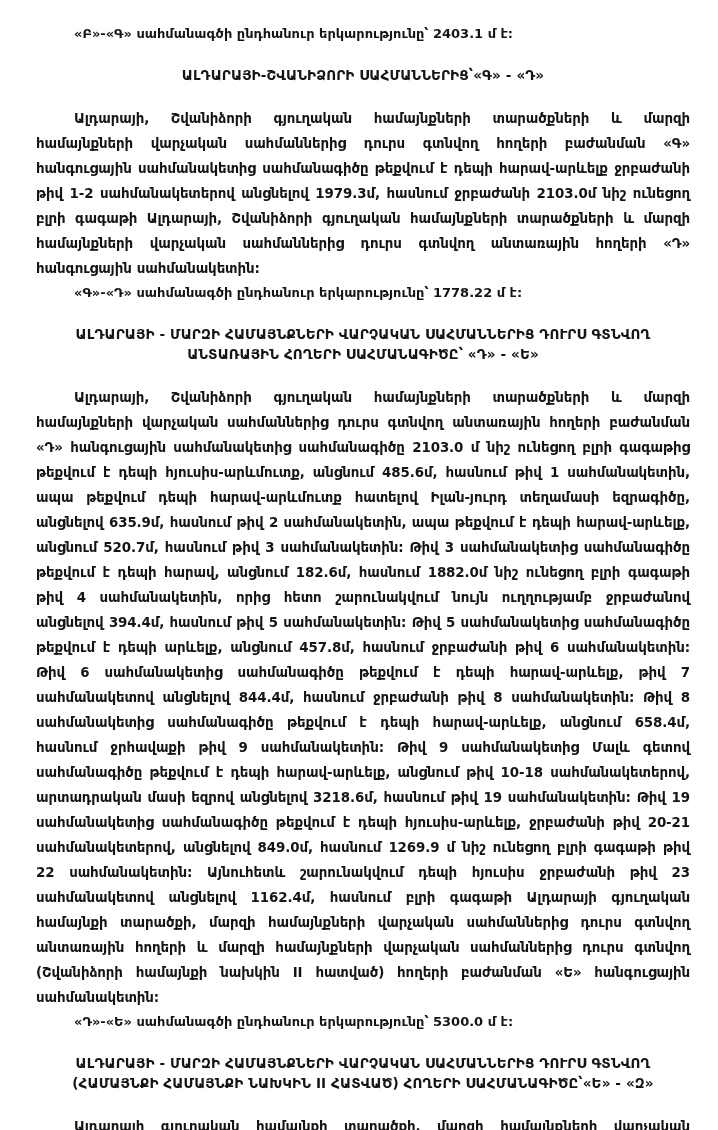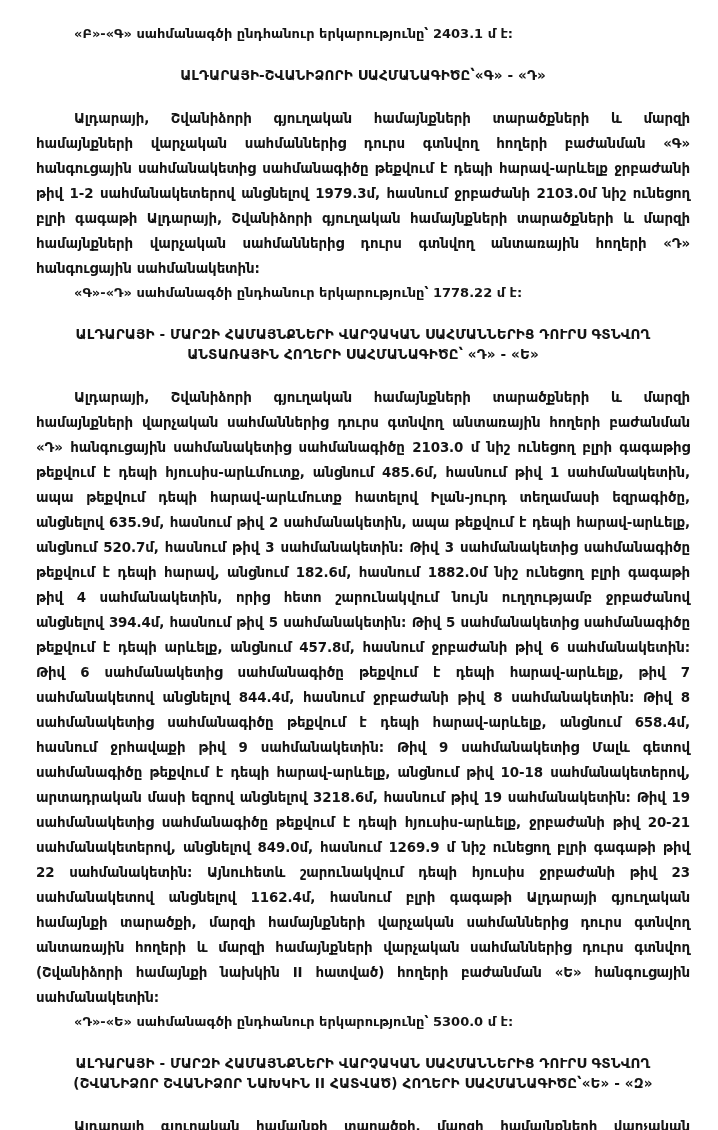--- a/index.html
+++ b/index.html
@@ -46,32 +46,32 @@
   }
 </style>
 </head>
 <body>
 
 <main class="page">
 
   <p class="len">«Բ»-«Գ» սահմանագծի ընդհանուր երկարությունը՝ 2403.1  մ է:</p>
 
   <h2 class="heading">
-    <span class="hline">ԱԼԴԱՐԱՅԻ-ՇՎԱՆԻՁՈՐԻ  ՍԱՀՄԱՆԱԳԻԾԸ՝«Գ» - «Դ»</span>
+    <span class="hline">ԱԼԴԱՐԱՅԻ-ՇՎԱՆԻՁՈՐԻ  ՍԱՀՄԱՆՆԵՐԻՑ՝«Գ» - «Դ»</span>
   </h2>
   <p class="body">Ալդարայի, Շվանիձորի գյուղական համայնքների տարածքների և մարզի համայնքների վարչական սահմաններից դուրս գտնվող հողերի բաժանման «Գ» հանգուցային սահմանակետից սահմանագիծը թեքվում է դեպի հարավ-արևելք ջրբաժանի թիվ 1-2 սահմանակետերով անցնելով 1979.3մ, հասնում ջրբաժանի 2103.0մ նիշ ունեցող բլրի գագաթի Ալդարայի, Շվանիձորի գյուղական համայնքների տարածքների և մարզի համայնքների վարչական սահմաններից դուրս գտնվող անտառային հողերի «Դ» հանգուցային սահմանակետին:</p>
   <p class="len">«Գ»-«Դ» սահմանագծի ընդհանուր երկարությունը՝ 1778.22  մ է:</p>
 
   <h2 class="heading">
     <span class="hline">ԱԼԴԱՐԱՅԻ - ՄԱՐԶԻ ՀԱՄԱՅՆՔՆԵՐԻ ՎԱՐՉԱԿԱՆ ՍԱՀՄԱՆՆԵՐԻՑ ԴՈՒՐՍ ԳՏՆՎՈՂ</span>
     <span class="hline">ԱՆՏԱՌԱՅԻՆ ՀՈՂԵՐԻ  ՍԱՀՄԱՆԱԳԻԾԸ՝ «Դ» - «Ե»</span>
   </h2>
   <p class="body">Ալդարայի, Շվանիձորի գյուղական համայնքների տարածքների և մարզի համայնքների վարչական սահմաններից դուրս գտնվող անտառային հողերի բաժանման «Դ» հանգուցային սահմանակետից սահմանագիծը 2103.0 մ նիշ ունեցող բլրի գագաթից թեքվում է դեպի հյուսիս-արևմուտք, անցնում 485.6մ,  հասնում թիվ 1 սահմանակետին, ապա թեքվում դեպի հարավ-արևմուտք հատելով Իլան-յուրդ տեղամասի եզրագիծը, անցնելով 635.9մ, հասնում թիվ 2 սահմանակետին, ապա թեքվում է դեպի հարավ-արևելք, անցնում 520.7մ, հասնում թիվ 3 սահմանակետին: Թիվ 3 սահմանակետից  սահմանագիծը թեքվում է դեպի հարավ, անցնում  182.6մ, հասնում 1882.0մ նիշ ունեցող բլրի գագաթի թիվ 4 սահմանակետին, որից հետո շարունակվում նույն ուղղությամբ ջրբաժանով անցնելով 394.4մ, հասնում թիվ 5 սահմանակետին: Թիվ 5 սահմանակետից սահմանագիծը թեքվում է դեպի արևելք, անցնում 457.8մ, հասնում ջրբաժանի թիվ 6 սահմանակետին: Թիվ 6 սահմանակետից սահմանագիծը թեքվում է դեպի հարավ-արևելք, թիվ 7 սահմանակետով անցնելով 844.4մ, հասնում ջրբաժանի թիվ 8 սահմանակետին: Թիվ 8 սահմանակետից սահմանագիծը թեքվում է դեպի հարավ-արևելք, անցնում 658.4մ, հասնում ջրհավաքի թիվ 9 սահմանակետին: Թիվ 9 սահմանակետից Մալև գետով սահմանագիծը թեքվում է դեպի հարավ-արևելք, անցնում թիվ 10-18 սահմանակետերով, արտադրական մասի եզրով անցնելով 3218.6մ, հասնում թիվ 19 սահմանակետին: Թիվ 19 սահմանակետից սահմանագիծը թեքվում է դեպի հյուսիս-արևելք, ջրբաժանի  թիվ 20-21 սահմանակետերով, անցնելով 849.0մ, հասնում 1269.9 մ նիշ ունեցող բլրի գագաթի թիվ 22 սահմանակետին: Այնուհետև շարունակվում դեպի հյուսիս ջրբաժանի թիվ 23 սահմանակետով անցնելով 1162.4մ, հասնում բլրի գագաթի Ալդարայի գյուղական համայնքի տարածքի, մարզի համայնքների վարչական սահմաններից դուրս գտնվող անտառային հողերի և մարզի համայնքների վարչական սահմաններից դուրս գտնվող (Շվանիձորի համայնքի նախկին II հատված) հողերի բաժանման «Ե» հանգուցային սահմանակետին:</p>
   <p class="len">«Դ»-«Ե» սահմանագծի ընդհանուր երկարությունը՝  5300.0  մ է:</p>
 
   <h2 class="heading">
     <span class="hline">ԱԼԴԱՐԱՅԻ - ՄԱՐԶԻ ՀԱՄԱՅՆՔՆԵՐԻ ՎԱՐՉԱԿԱՆ ՍԱՀՄԱՆՆԵՐԻՑ ԴՈՒՐՍ ԳՏՆՎՈՂ</span>
-    <span class="hline">(ՇՎԱՆԻՁՈՐ ՇՎԱՆԻՁՈՐ ՆԱԽԿԻՆ II ՀԱՏՎԱԾ) ՀՈՂԵՐԻ  ՍԱՀՄԱՆԱԳԻԾԸ՝«Ե» - «Զ»</span>
+    <span class="hline">(ՀԱՄԱՅՆՔԻ ՀԱՄԱՅՆՔԻ ՆԱԽԿԻՆ II ՀԱՏՎԱԾ) ՀՈՂԵՐԻ  ՍԱՀՄԱՆԱԳԻԾԸ՝«Ե» - «Զ»</span>
   </h2>
   <p class="body">Ալդարայի  գյուղական համայնքի տարածքի, մարզի համայնքների վարչական սահմաններից դուրս գտնվող հողերի և մարզի համայնքների վարչական սահմաններից դուրս գտնվող (Շվանիձորի համայնքի նախկին II հատված) հողերի բաժանման «Ե» հանգուցային սահմանակետից սահմանագիծը թեքվում է ջրբաժանով դեպի արևելք 612.5 մ հատելով դաշտային ճանապարհը, հասնում Ալդարայի գյուղական համայնքի տարածքի, մարզի համայնքների վարչական սահմաններից դուրս գտնվող անտառային հողերի և մարզի համայնքների վարչական սահմաններից դուրս գտնվող (Շվանիձոր համայնքի նախկին II հատված) հողերի բաժանման  «Զ» հանգուցային սահմանակետին :</p>
   <p class="len">«Ե»-«Զ» սահմանագծի ընդհանուր երկարությունը՝ 612.5  մ է:</p>
 
 </main>
 
 </body></html>

